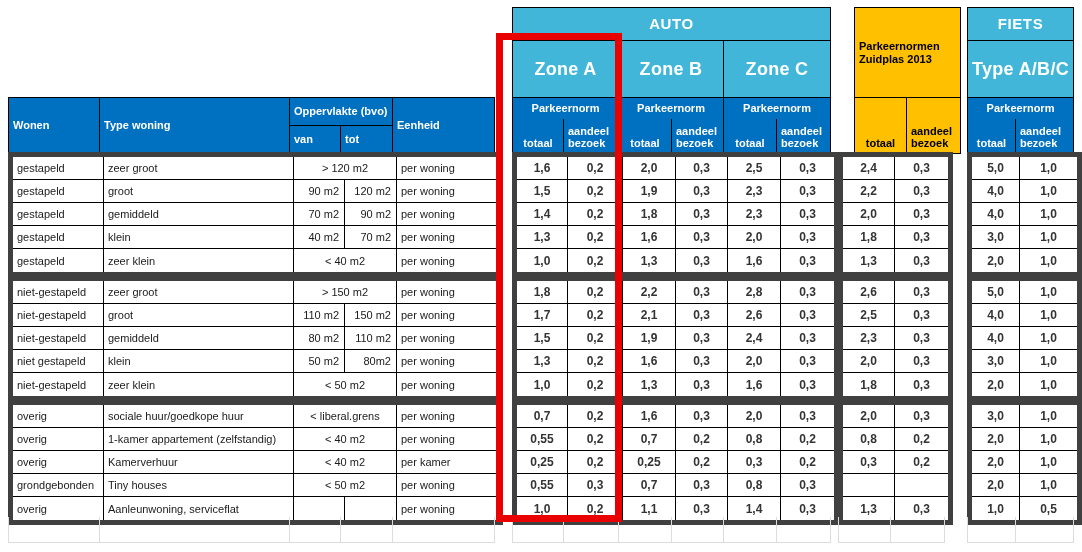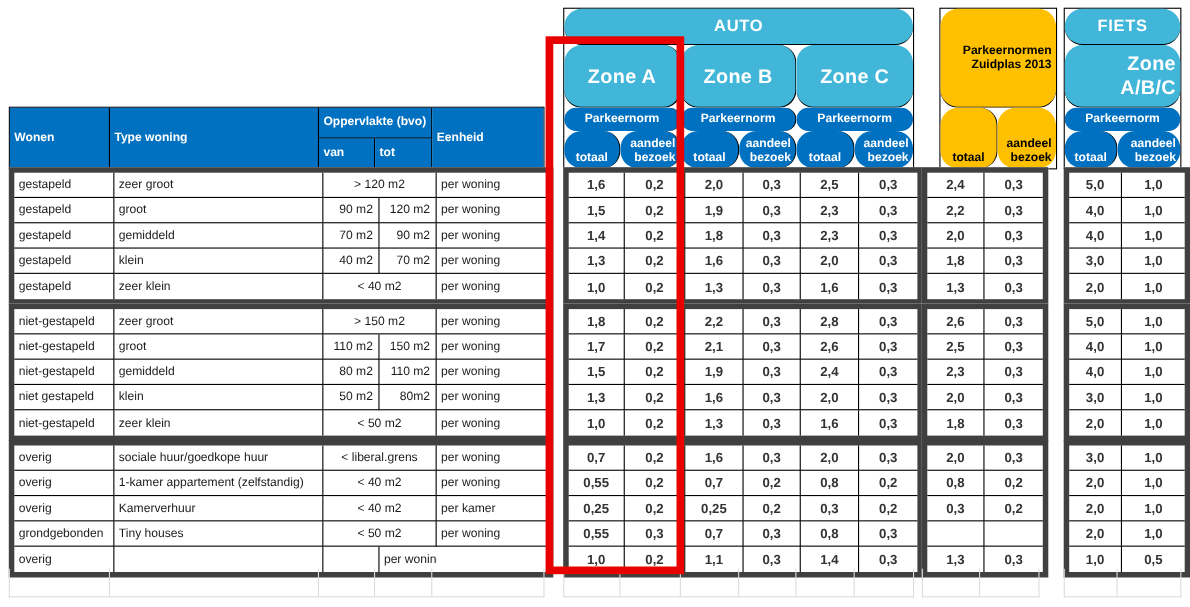--- a/index.html
+++ b/index.html
@@ -7,21 +7,21 @@
          font-family:"Liberation Sans",sans-serif;overflow:hidden;}
   .grid{position:absolute;display:grid;background:#fff;}
   .hdrgrid{border:1px solid #000;}
   
   .hc{display:flex;align-items:center;box-sizing:border-box;
       color:#fff;font-weight:bold;font-size:11px;line-height:1.15;
       border-right:1px solid #000;border-bottom:1px solid #000;padding:0 4px;}
   .blue{background:#0070C0;}
   .cyan{background:#41B6D9;}
   .orange{background:#FFC000;color:#000;}
-  .ctr{justify-content:center;text-align:right;border-radius:16px;}
+  .ctr{justify-content:center;text-align:left;}
   .bt{align-items:flex-end;padding-bottom:3px;}
   .title{font-size:15px;letter-spacing:.6px;}
   .zone{font-size:18px;letter-spacing:.3px;}
   .nbr{border-right:none !important;}
   .nbb{border-bottom:none !important;}
   
   .tbl{border:5px solid #404040;text-align:center;}
   .c{display:flex;align-items:center;box-sizing:border-box;
      border-right:1px solid #000;border-bottom:1px solid #000;
      font-size:11px;color:#1a1a1a;padding:0 4px;white-space:nowrap;overflow:hidden;}
@@ -66,21 +66,21 @@
   </div>
 
   <div class="grid hdrgrid" style="left:838px;top:7px;grid-template-columns:52px 53px;grid-template-rows:90px 55px;margin-left:16px;">
     <div class="hc orange ctr nbr" style="grid-area:1/1/2/3">Parkeernormen Zuidplas 2013</div>
     <div class="hc orange ctr bt nbb" style="grid-area:2/1/3/2">totaal</div>
     <div class="hc orange ctr bt nbb nbr" style="grid-area:2/2/3/3">aandeel bezoek</div>
   </div>
 
   <div class="grid hdrgrid" style="left:967px;top:7px;grid-template-columns:48px 57px;grid-template-rows:33px 57px 21px 34px;">
     <div class="hc cyan ctr title nbr" style="grid-area:1/1/2/3">FIETS</div>
-    <div class="hc cyan ctr zone nbr" style="grid-area:2/1/3/3">Zone A/B/C</div>
+    <div class="hc cyan ctr zone nbr" style="grid-area:2/1/3/3">Type A/B/C</div>
     <div class="hc blue ctr nbb nbr" style="grid-area:3/1/4/3">Parkeernorm</div>
     <div class="hc blue ctr bt nbb" style="grid-area:4/1/5/2">totaal</div>
     <div class="hc blue ctr bt nbb nbr" style="grid-area:4/2/5/3">aandeel bezoek</div>
   </div>
 
   <div class="redbox" style="left:496px;top:33px;width:112px;height:475px;"></div>
 
 <div class="grid tbl" style="left: 8px; top: 152px; grid-template-columns: 91px 190px 51px 52px 101px; grid-template-rows: repeat(5, 23px);">
       <div class="c">gestapeld</div>
       <div class="c">zeer groot</div>
@@ -254,20 +254,21 @@
       <div class="c nbr">per woning</div>
       <div class="c">overig</div>
       <div class="c">Kamerverhuur</div>
       <div class="c range" style="grid-column: span 2;">&lt; 40 m2</div>
       <div class="c nbr">per kamer</div>
       <div class="c">grondgebonden</div>
       <div class="c">Tiny houses</div>
       <div class="c range" style="grid-column: span 2;">&lt; 50 m2</div>
       <div class="c nbr">per woning</div>
       <div class="c nbb">overig</div>
+      <div class="c nbb">Aanleunwoning, serviceflat</div>
       <div class="c rt nbb"></div>
       <div class="c rt nbb"></div>
       <div class="c nbr nbb">per woning</div>
     </div>
     <div class="grid tbl" style="left: 512px; top: 400px; grid-template-columns: 51px 55px 53px 52px 53px 53px; grid-template-rows: repeat(5, 23px);">
       <div class="c val">0,7</div>
       <div class="c val">0,2</div>
       <div class="c val">1,6</div>
       <div class="c val">0,3</div>
       <div class="c val">2,0</div>

